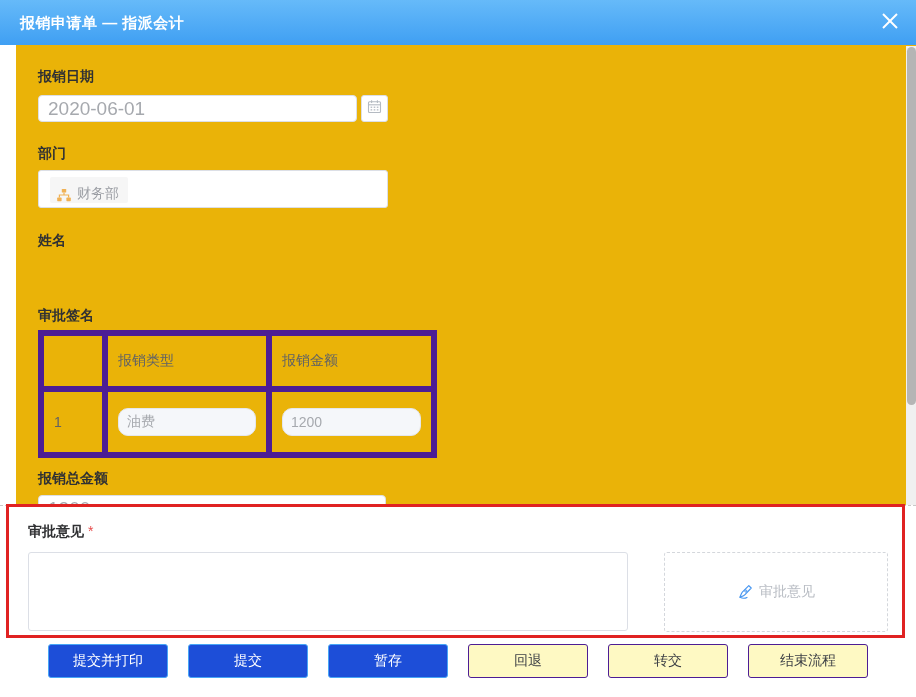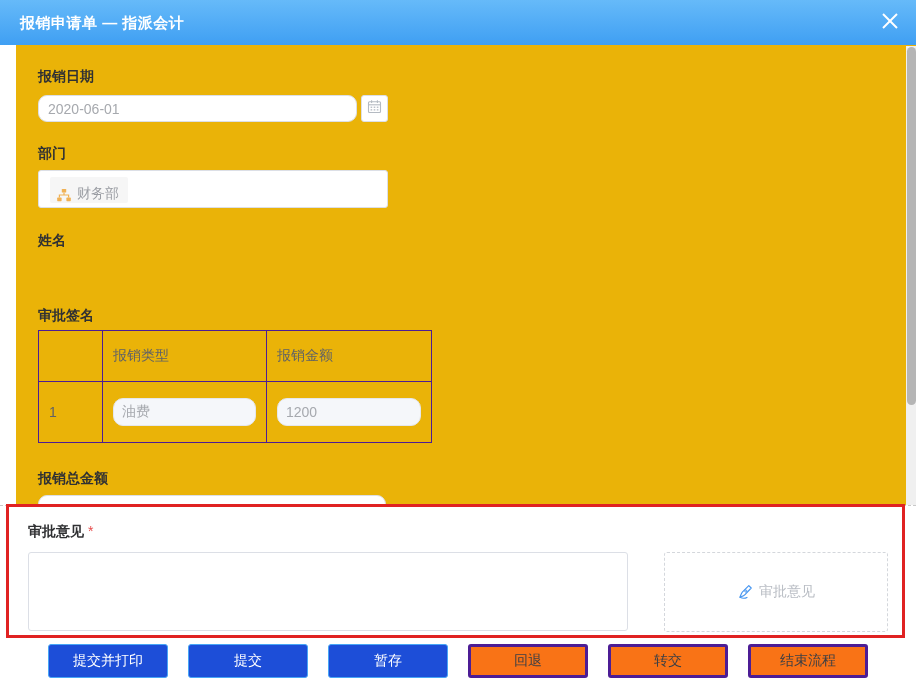--- a/index.html
+++ b/index.html
@@ -23,21 +23,21 @@
   
   .scroll-area {
     position: absolute; left: 16px; top: 45px; width: 916px; height: 460px;
     overflow: hidden; background: #eab308; text-decoration: underline;
   }
   .fld-label {
     position: absolute; left: 22px; color: #303133; font-size: 14px; font-weight: 700;
   }
   .txt-input {
     position: absolute; left: 22px; height: 27px; border: 1px solid #dcdfe6;
-    border-radius: 9px; background: #fff; color: #a6a9ae; font-size: 14px;
+    border-radius: 4px; background: #fff; color: #a6a9ae; font-size: 19px;
     padding: 0 9px; font-family: "Liberation Sans", sans-serif; outline: none;
   }
   .cal-btn {
     position: absolute; left: 345px; top: 50px; width: 27px; height: 27px;
     border: 1px solid #dcdfe6; border-radius: 3px; background: #fff;
     display: flex; align-items: center; justify-content: center; cursor: pointer;
   }
   .dept-box {
     position: absolute; left: 22px; top: 125px; width: 350px; height: 38px;
     border: 1px solid #dcdfe6; border-radius: 3px; background: #fff;
@@ -48,21 +48,21 @@
     align-items: flex-end; padding: 0 9px 0 6px; gap: 5px;
     color: #9a9da3; font-size: 14px; cursor: pointer;
   }
 
   
   .items-table {
     position: absolute; left: 22px; top: 285px; width: 393px;
     border-collapse: collapse; table-layout: fixed;
   }
   .items-table th, .items-table td {
-    border: 1px solid #4c1d95; font-weight: 400; font-size: 14px;
+    border: 6px solid #4c1d95; font-weight: 400; font-size: 14px;
     color: #606266; text-align: left; padding: 16px 10px;
   }
   .items-table th { height: 36px; }
   .items-table td { height: 42px; }
   .col-idx { width: 64px; text-align: center; }
   .cell-idx { text-align: center; color: #606266; }
   .cell-input {
     width: 100%; height: 28px; background: #f5f7fa; border: 1px solid #e4e7ed;
     border-radius: 10px; color: #a6a9ae; font-size: 14px; padding: 0 8px;
     font-family: "Liberation Sans", sans-serif; outline: none;
@@ -96,21 +96,21 @@
   }
 
   
   .btn {
     position: absolute; top: 644px; width: 120px; height: 34px;
     font-size: 14px; border-radius: 3px; cursor: pointer;
     font-family: "Liberation Sans", sans-serif; display: flex;
     align-items: center; justify-content: center;
   }
   .btn-primary { background: #1d4ed8; border: 1px solid #47a6f6; color: #ffffff; }
-  .btn-plain { background: #f97316; border: 3px solid #4c1d95; color: #3c3f45; text-align: right; }
+  .btn-plain { background: #fef9c3; border: 1px solid #4c1d95; color: #3c3f45; text-align: right; }
 
   
   .scrollbar-track {
     position: absolute; left: 906px; top: 46px; width: 10px; height: 459px;
     background: #f0f0f0;
   }
   .scrollbar-thumb {
     position: absolute; left: 907px; top: 47px; width: 9px; height: 358px;
     background: #b5b5b5; border-radius: 5px; cursor: pointer;
   }

